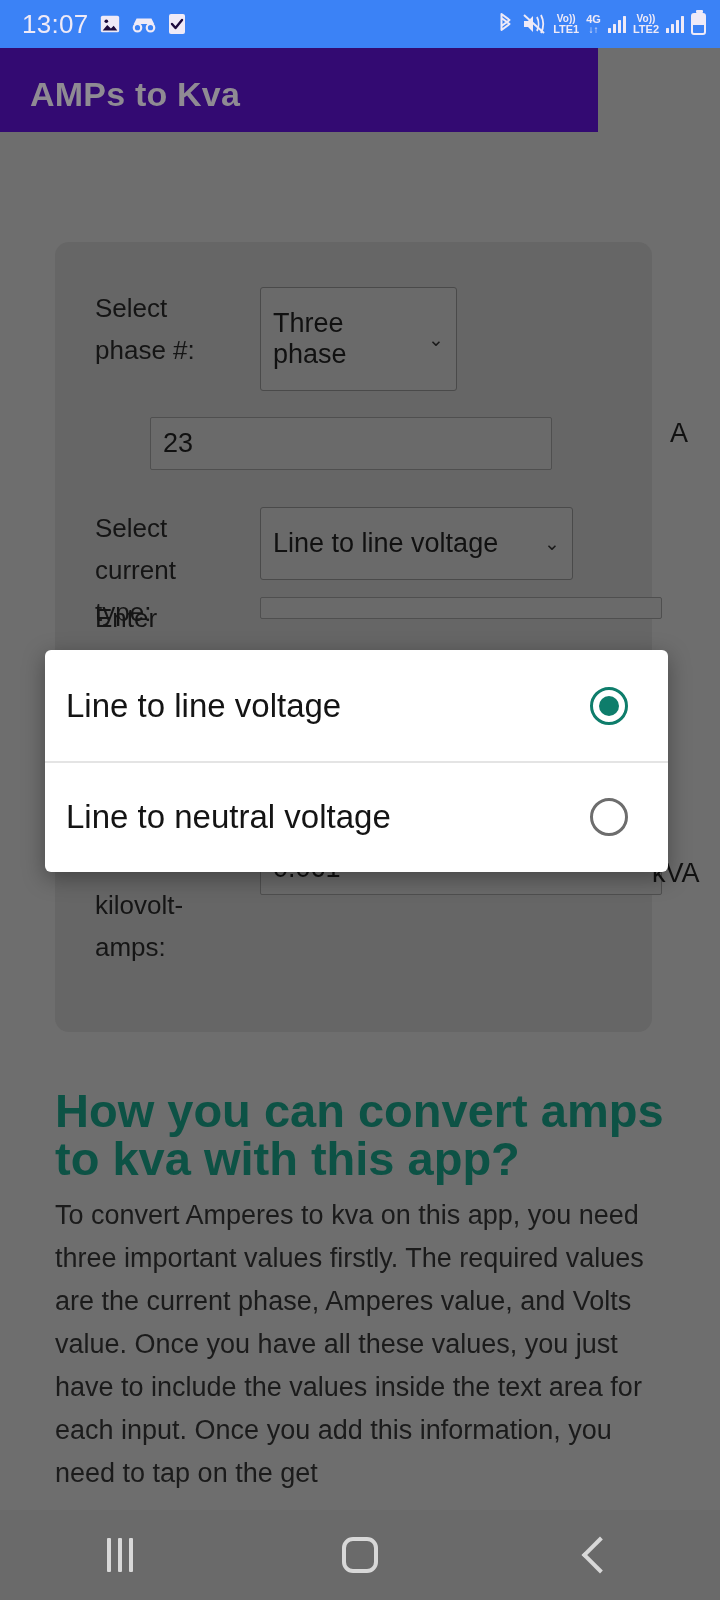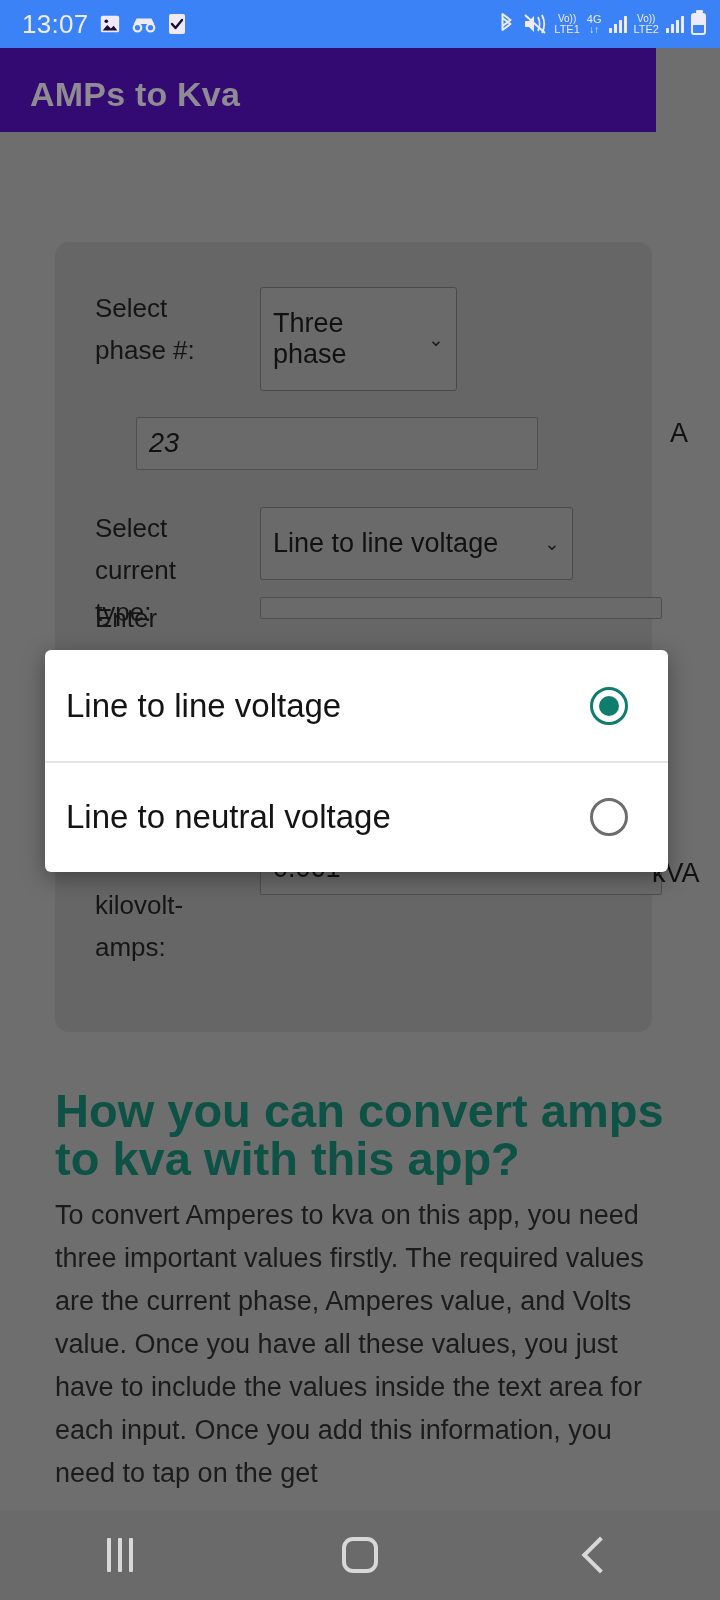--- a/index.html
+++ b/index.html
@@ -17,34 +17,34 @@
     background: #3b82f6;
     display: flex; align-items: center;
     padding: 0 14px 0 22px;
     color: #e8e4f0;
   }
   .sb-left { display: flex; align-items: center; gap: 10px; }
   .sb-clock { font-size: 26px; letter-spacing: .3px; color: #efeaf7; }
   .sb-right { margin-left: auto; display: flex; align-items: center; gap: 7px; }
   .sbicon { display: inline-flex; align-items: center; justify-content: center; }
   .volte { display: flex; flex-direction: column; align-items: center; line-height: 1;
-           font-size: 11px; font-weight: normal; color: #efeaf7; }
+           font-size: 11px; font-weight: bold; color: #efeaf7; }
   .volte .vo { font-size: 10px; }
   .bars { display: flex; align-items: flex-end; gap: 2px; height: 18px; }
   .bars i { display: block; width: 3px; background: #efeaf7; border-radius: .5px; }
   .bars i:nth-child(1){height:5px}.bars i:nth-child(2){height:9px}
   .bars i:nth-child(3){height:13px}.bars i:nth-child(4){height:17px}
   .battery { width: 15px; height: 22px; border: 2px solid #efeaf7; border-radius: 3px;
              position: relative; background: linear-gradient(#efeaf7 0 55%, transparent 55% 100%); }
   .battery::before { content:""; position:absolute; top:-5px; left:3px; width:7px; height:3px;
                      background:#efeaf7; border-radius:1px; }
 
   
   .appbar {
-    position: absolute; top: 48px; left: 0; width: 656px; height: 92px;
+    position: absolute; top: 48px; left: 0; width: 598px; height: 92px;
     background: #330a72;
     display: flex; align-items: center; padding-left: 30px;
   }
   .appbar-title { font-size: 34px; font-weight: bold; color: #8f8b93; letter-spacing: .2px; }
 
   
   .page {
     position: absolute; top: 132px; left: 0; width: 720px; height: 1460px;
     background: #6e6e6e;
   }
@@ -187,21 +187,21 @@
 
       <div class="row" style="left:40px; top:45px;">
         <div class="lbl">Select phase #:</div>
         <div class="ctrl-select" style="margin-left:55px; width:197px;">
           <span>Three phase</span>
           <span class="chev">⌄</span>
         </div>
       </div>
 
       <div class="row" style="left:40px; top:175px;">
-        <div class="ctrl-input" style="margin-left:41px; width:402px;font-style:italic;">
+        <div class="ctrl-input" style="margin-left:55px; width:402px;">
           <span>23</span>
         </div>
       </div>
 
       <div class="row" style="left:40px; top:265px;">
         <div class="lbl">Select current type:</div>
         <div class="ctrl-select" style="margin-left:55px; width:313px;">
           <span>Line to line voltage</span>
           <span class="chev">⌄</span>
         </div>

